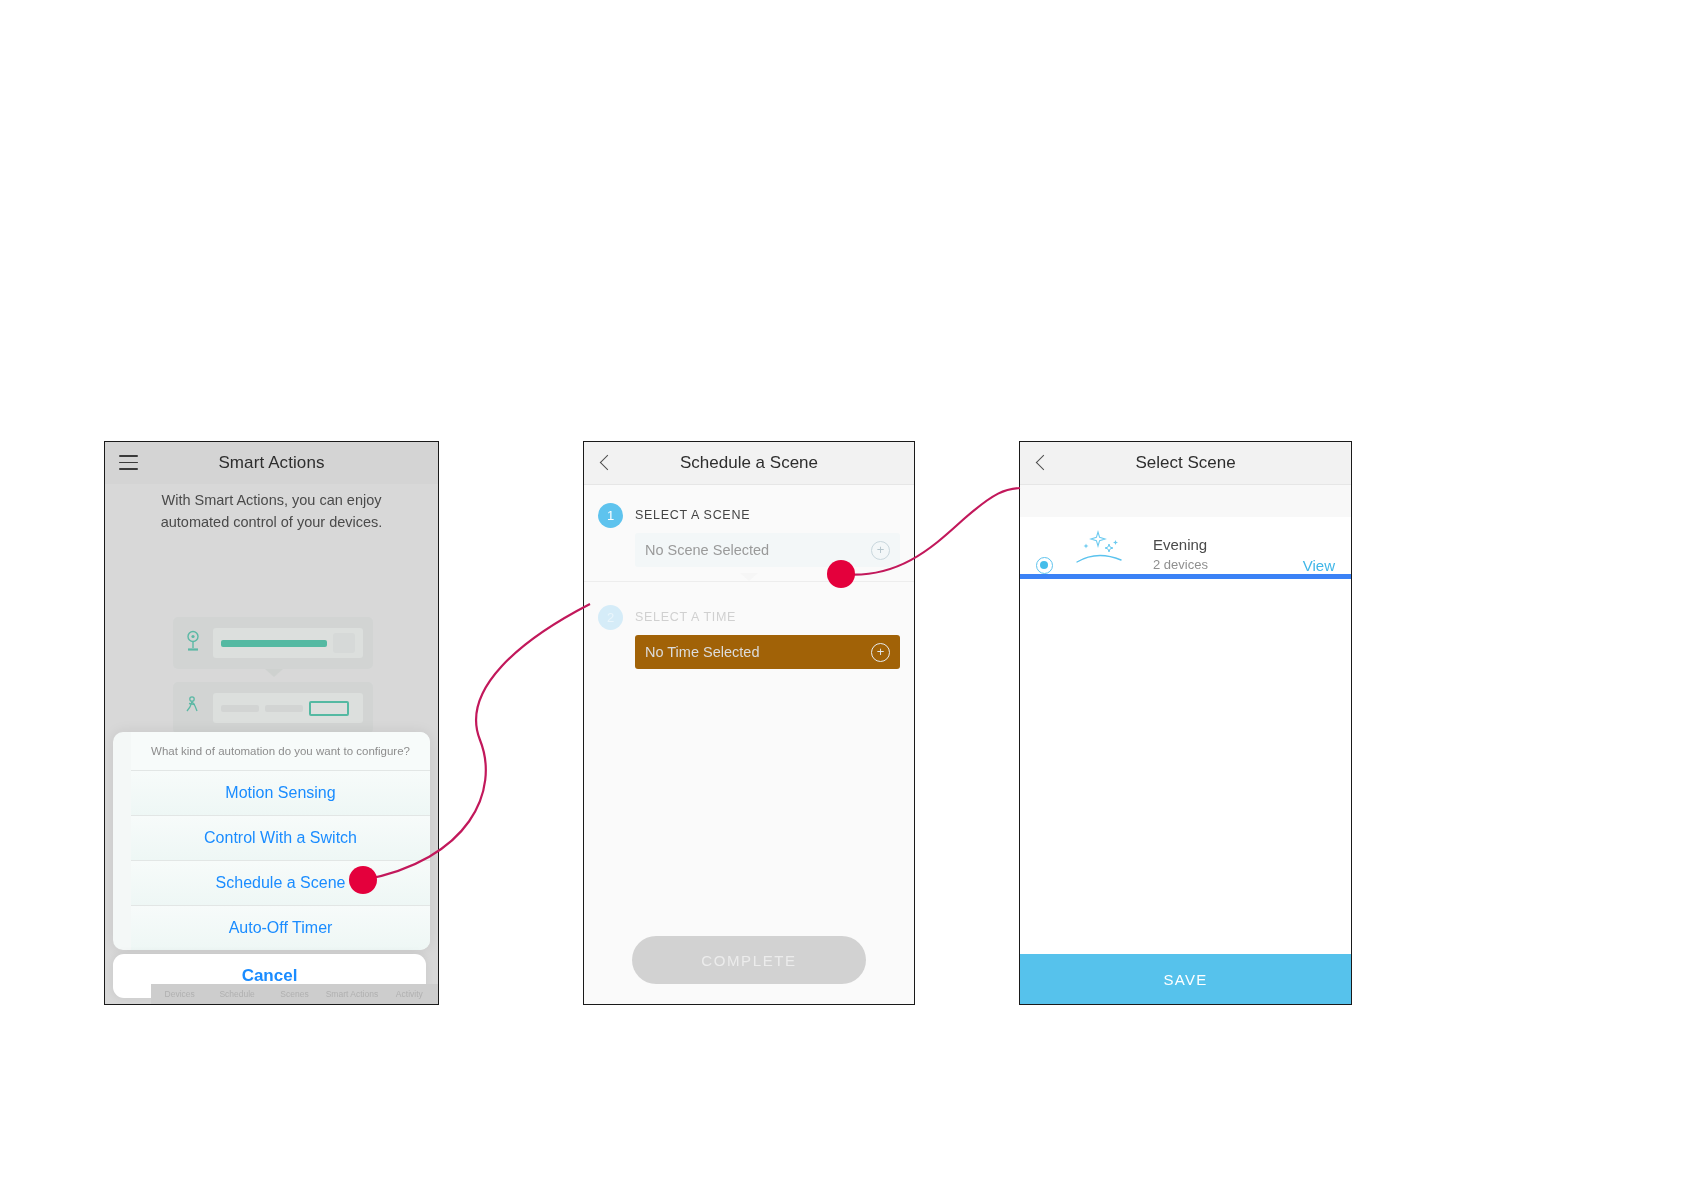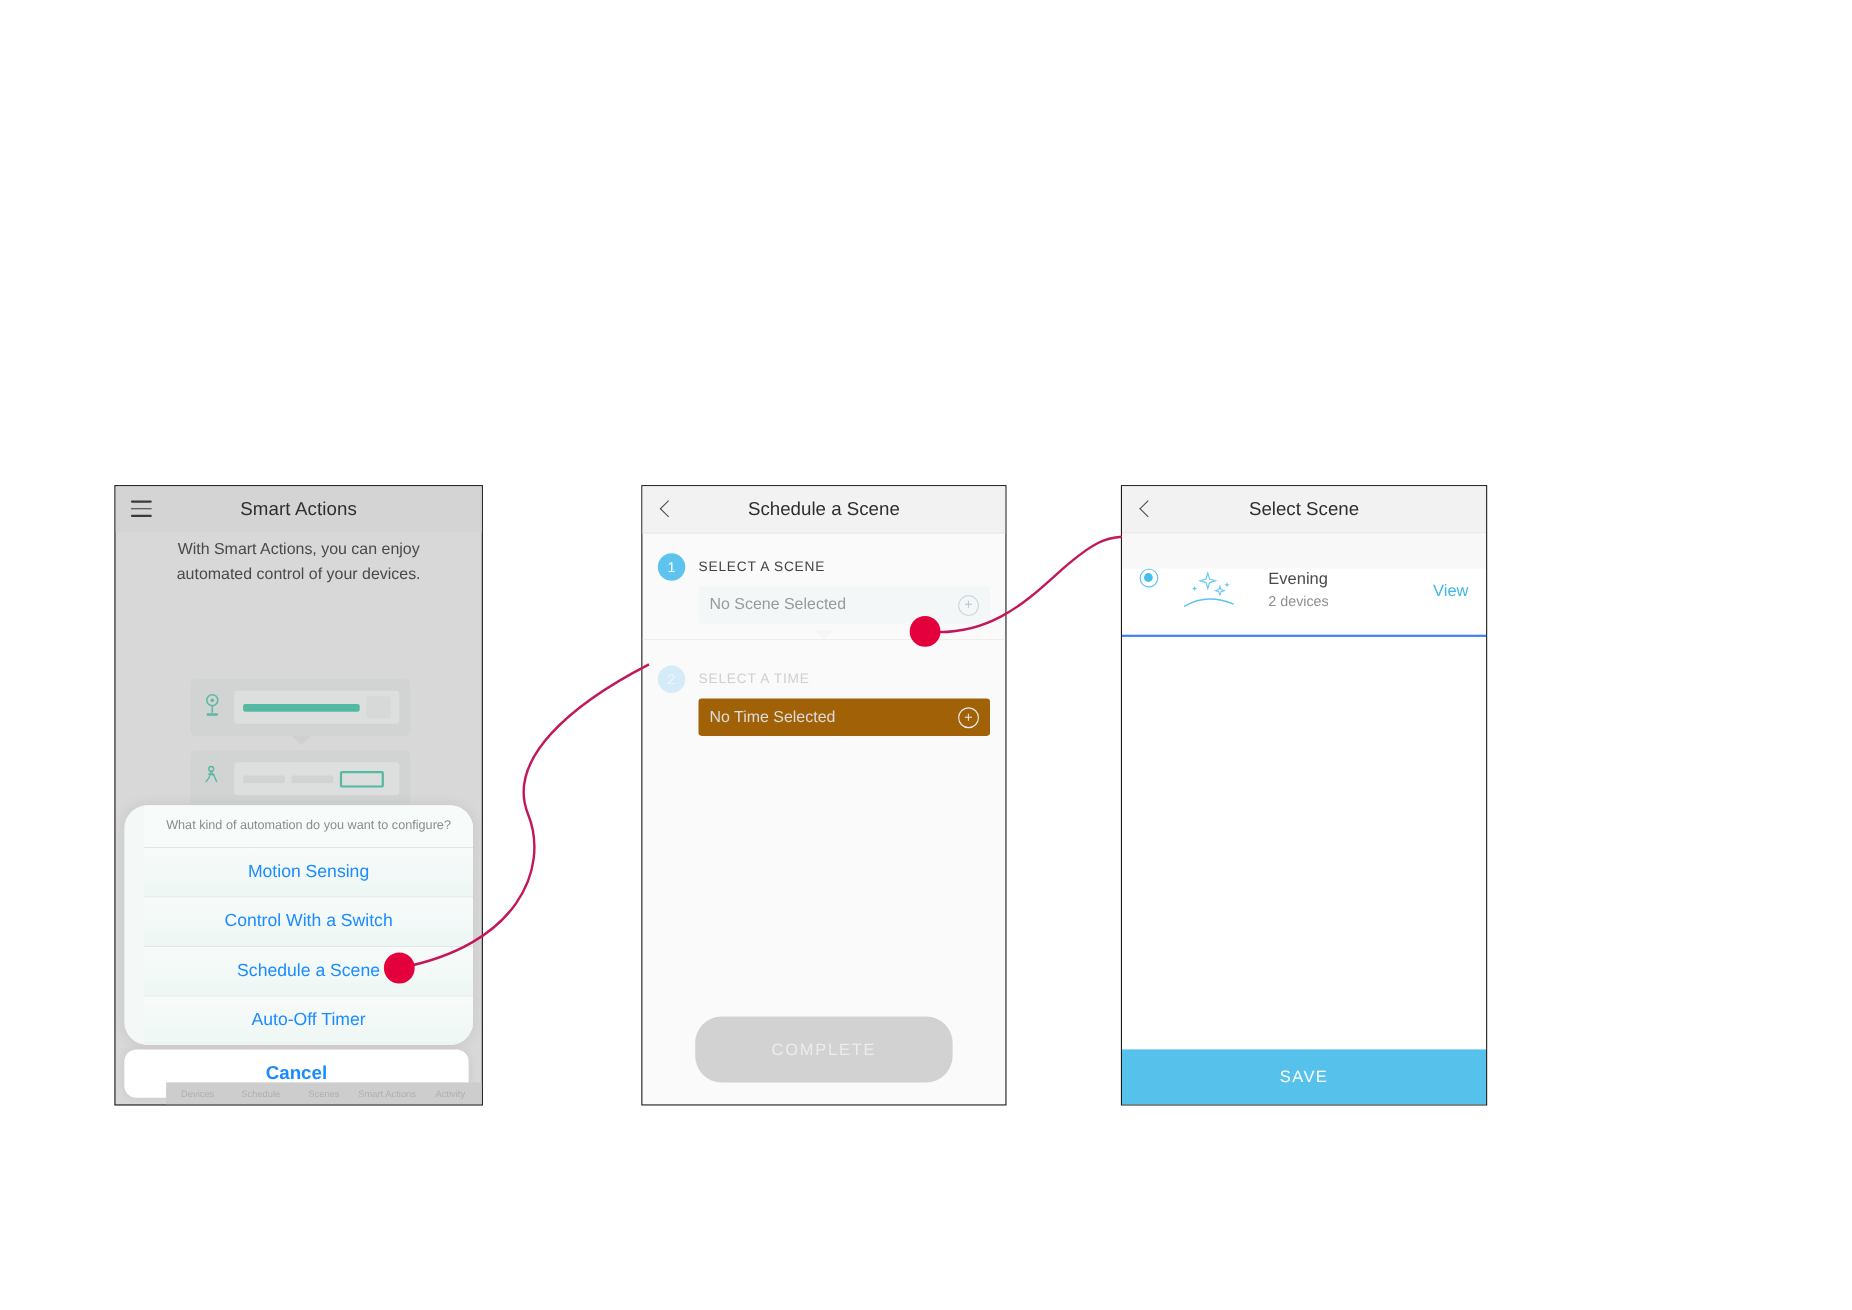--- a/index.html
+++ b/index.html
@@ -146,21 +146,21 @@
     border-top: 8px solid #cacecc;
     opacity: .7;
   }
 
   
   .sheet {
     position: absolute;
     left: 8px;
     right: 8px;
     top: 290px;
-    border-radius: 21px;
+    border-radius: 10px;
     background: #f4f8f7;
     overflow: hidden;
     box-shadow: 0 0 14px rgba(0,0,0,.08);
     padding-left: 18px;
   }
   .sheet-head {
     height: 38px;
     display: flex;
     align-items: center;
     justify-content: center;
@@ -321,21 +321,21 @@
     width: 0; height: 0;
     border-left: 9px solid transparent;
     border-right: 9px solid transparent;
     border-top: 8px solid #f6f6f6;
   }
   .complete-btn {
     position: absolute;
     left: 48px;
     right: 48px;
     bottom: 20px;
-    height: 60px;
+    height: 48px;
     border-radius: 24px;
     background: #d2d2d2;
     display: flex;
     align-items: center;
     justify-content: center;
     color: #ececec;
     font-size: 15px;
     letter-spacing: 1.6px;
   }
 
@@ -353,22 +353,22 @@
     top: 43px;
     height: 32px;
     background: #f8f8f8;
   }
   .scene-row {
     position: absolute;
     left: 0; right: 0;
     top: 75px;
     height: 62px;
     display: flex;
-    align-items: flex-start;
-    border-bottom: 2px solid #3b82f6;
+    align-items: flex-end;
+    border-bottom: 5px solid #3b82f6;
     background: #ffffff;
     padding: 0 16px;
     box-sizing: border-box;
   }
   .radio-on {
     width: 17px; height: 17px;
     border-radius: 50%;
     border: 1.5px solid #5ec3ee;
     box-sizing: border-box;
     position: relative;

